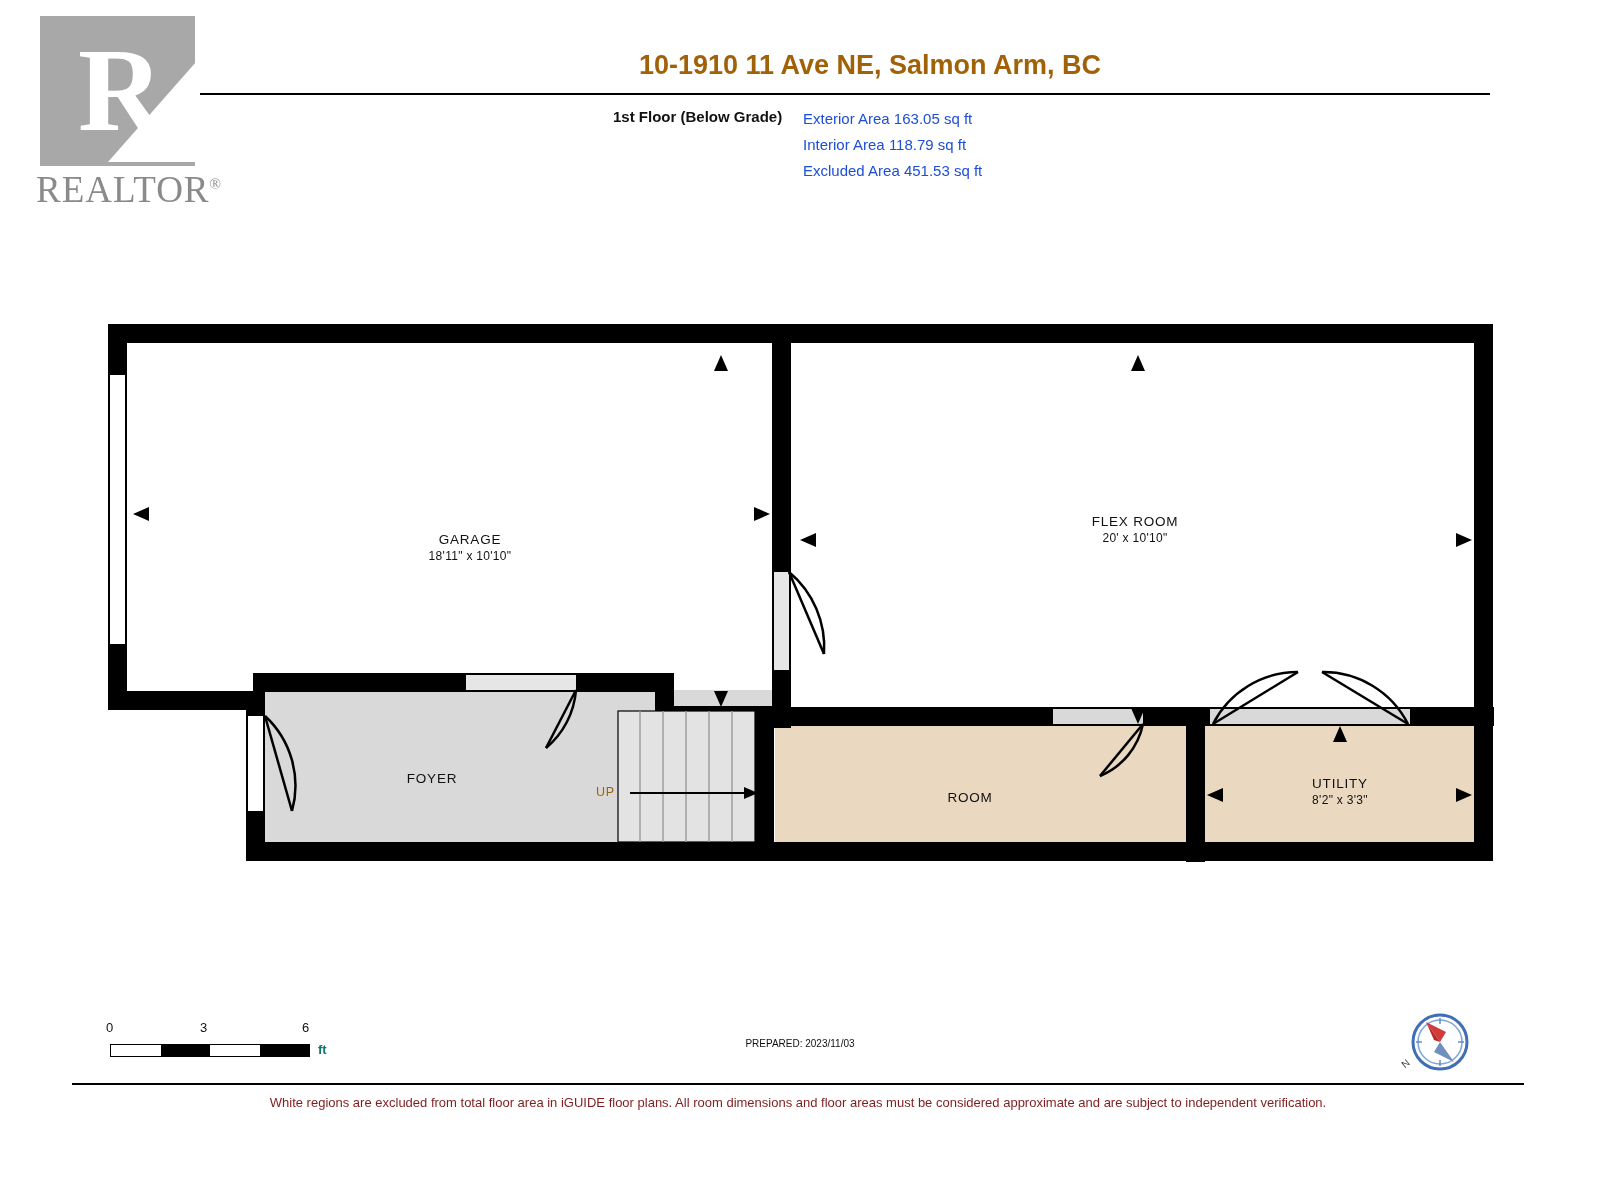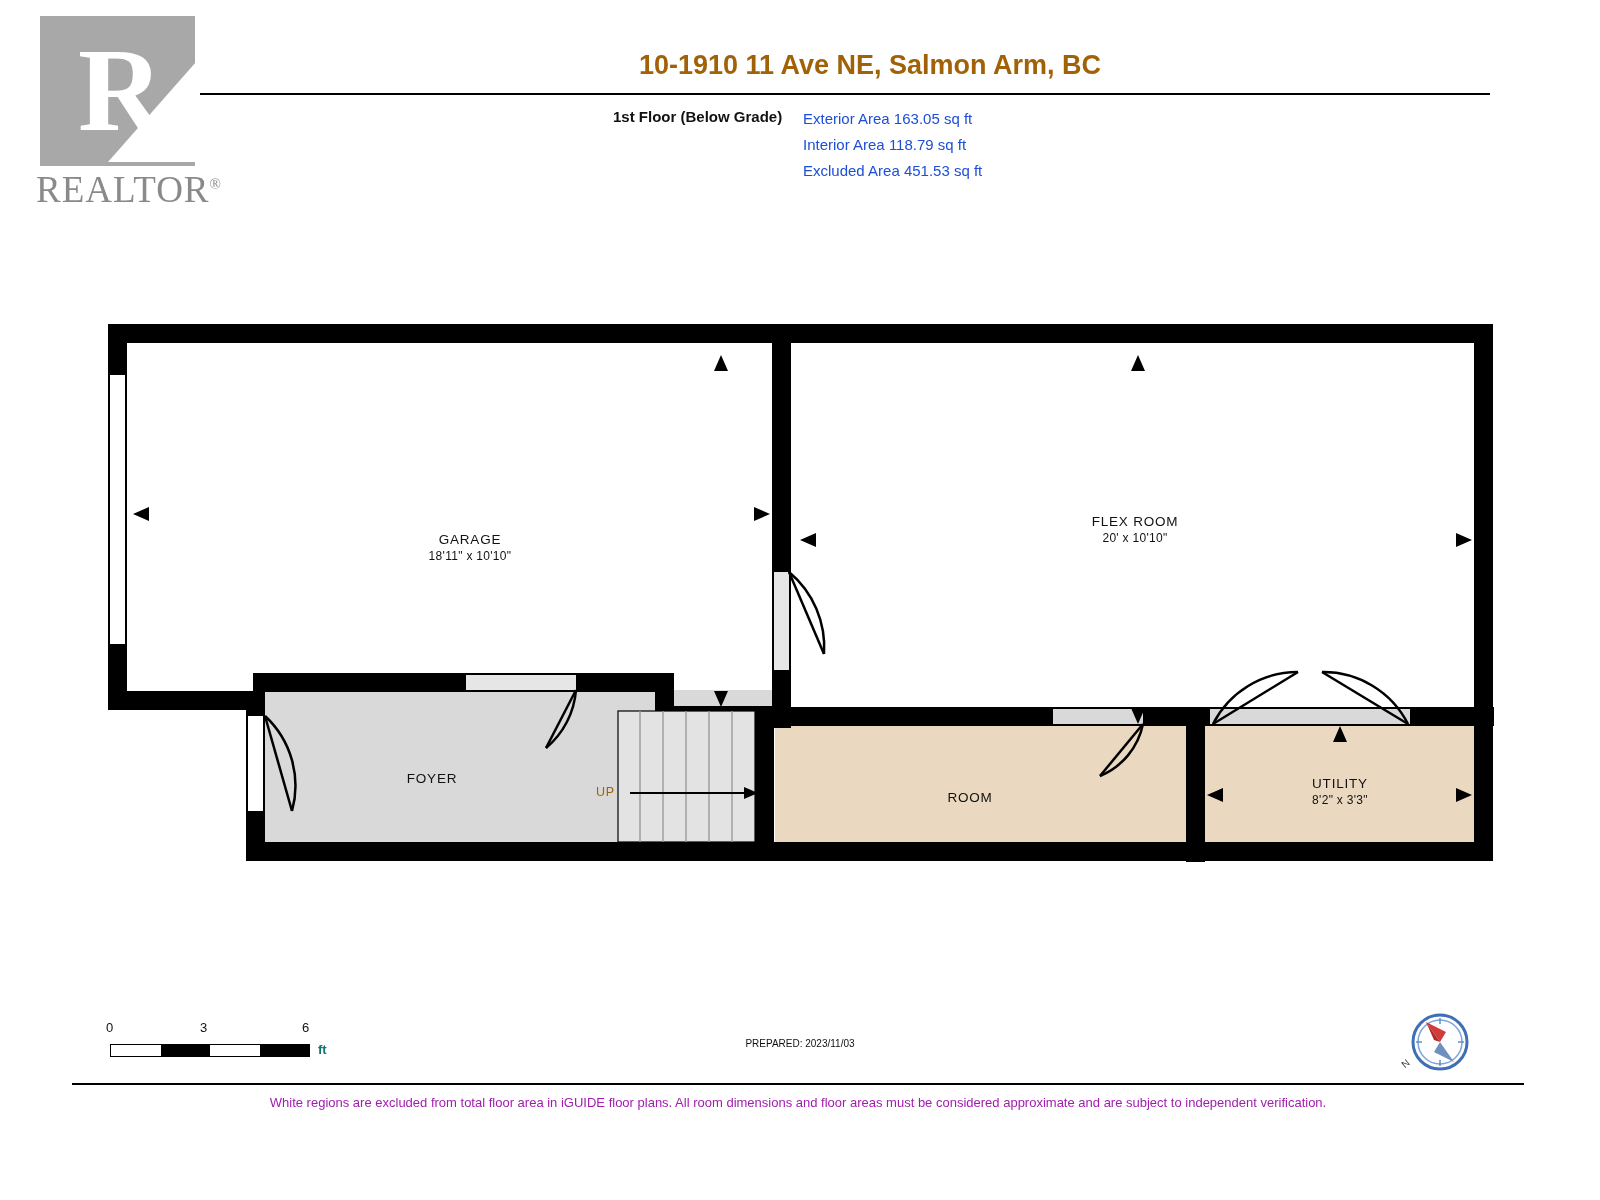--- a/index.html
+++ b/index.html
@@ -210,21 +210,21 @@
     height: 2px;
     background: #000;
   }
   .disclaimer {
     position: absolute;
     left: 72px;
     top: 1095px;
     width: 1452px;
     text-align: center;
     font-size: 13px;
-    color: #a21caf;
+    color: #7f1d1d;
   }
 </style>
 </head>
 <body>
 
 <div class="logo-wrap">
   <div class="logo-block"></div>
   <div class="logo-r">R</div>
   <div class="logo-diag"></div>
   <div class="logo-text"><span>REALTOR</span><sup>®</sup></div>

